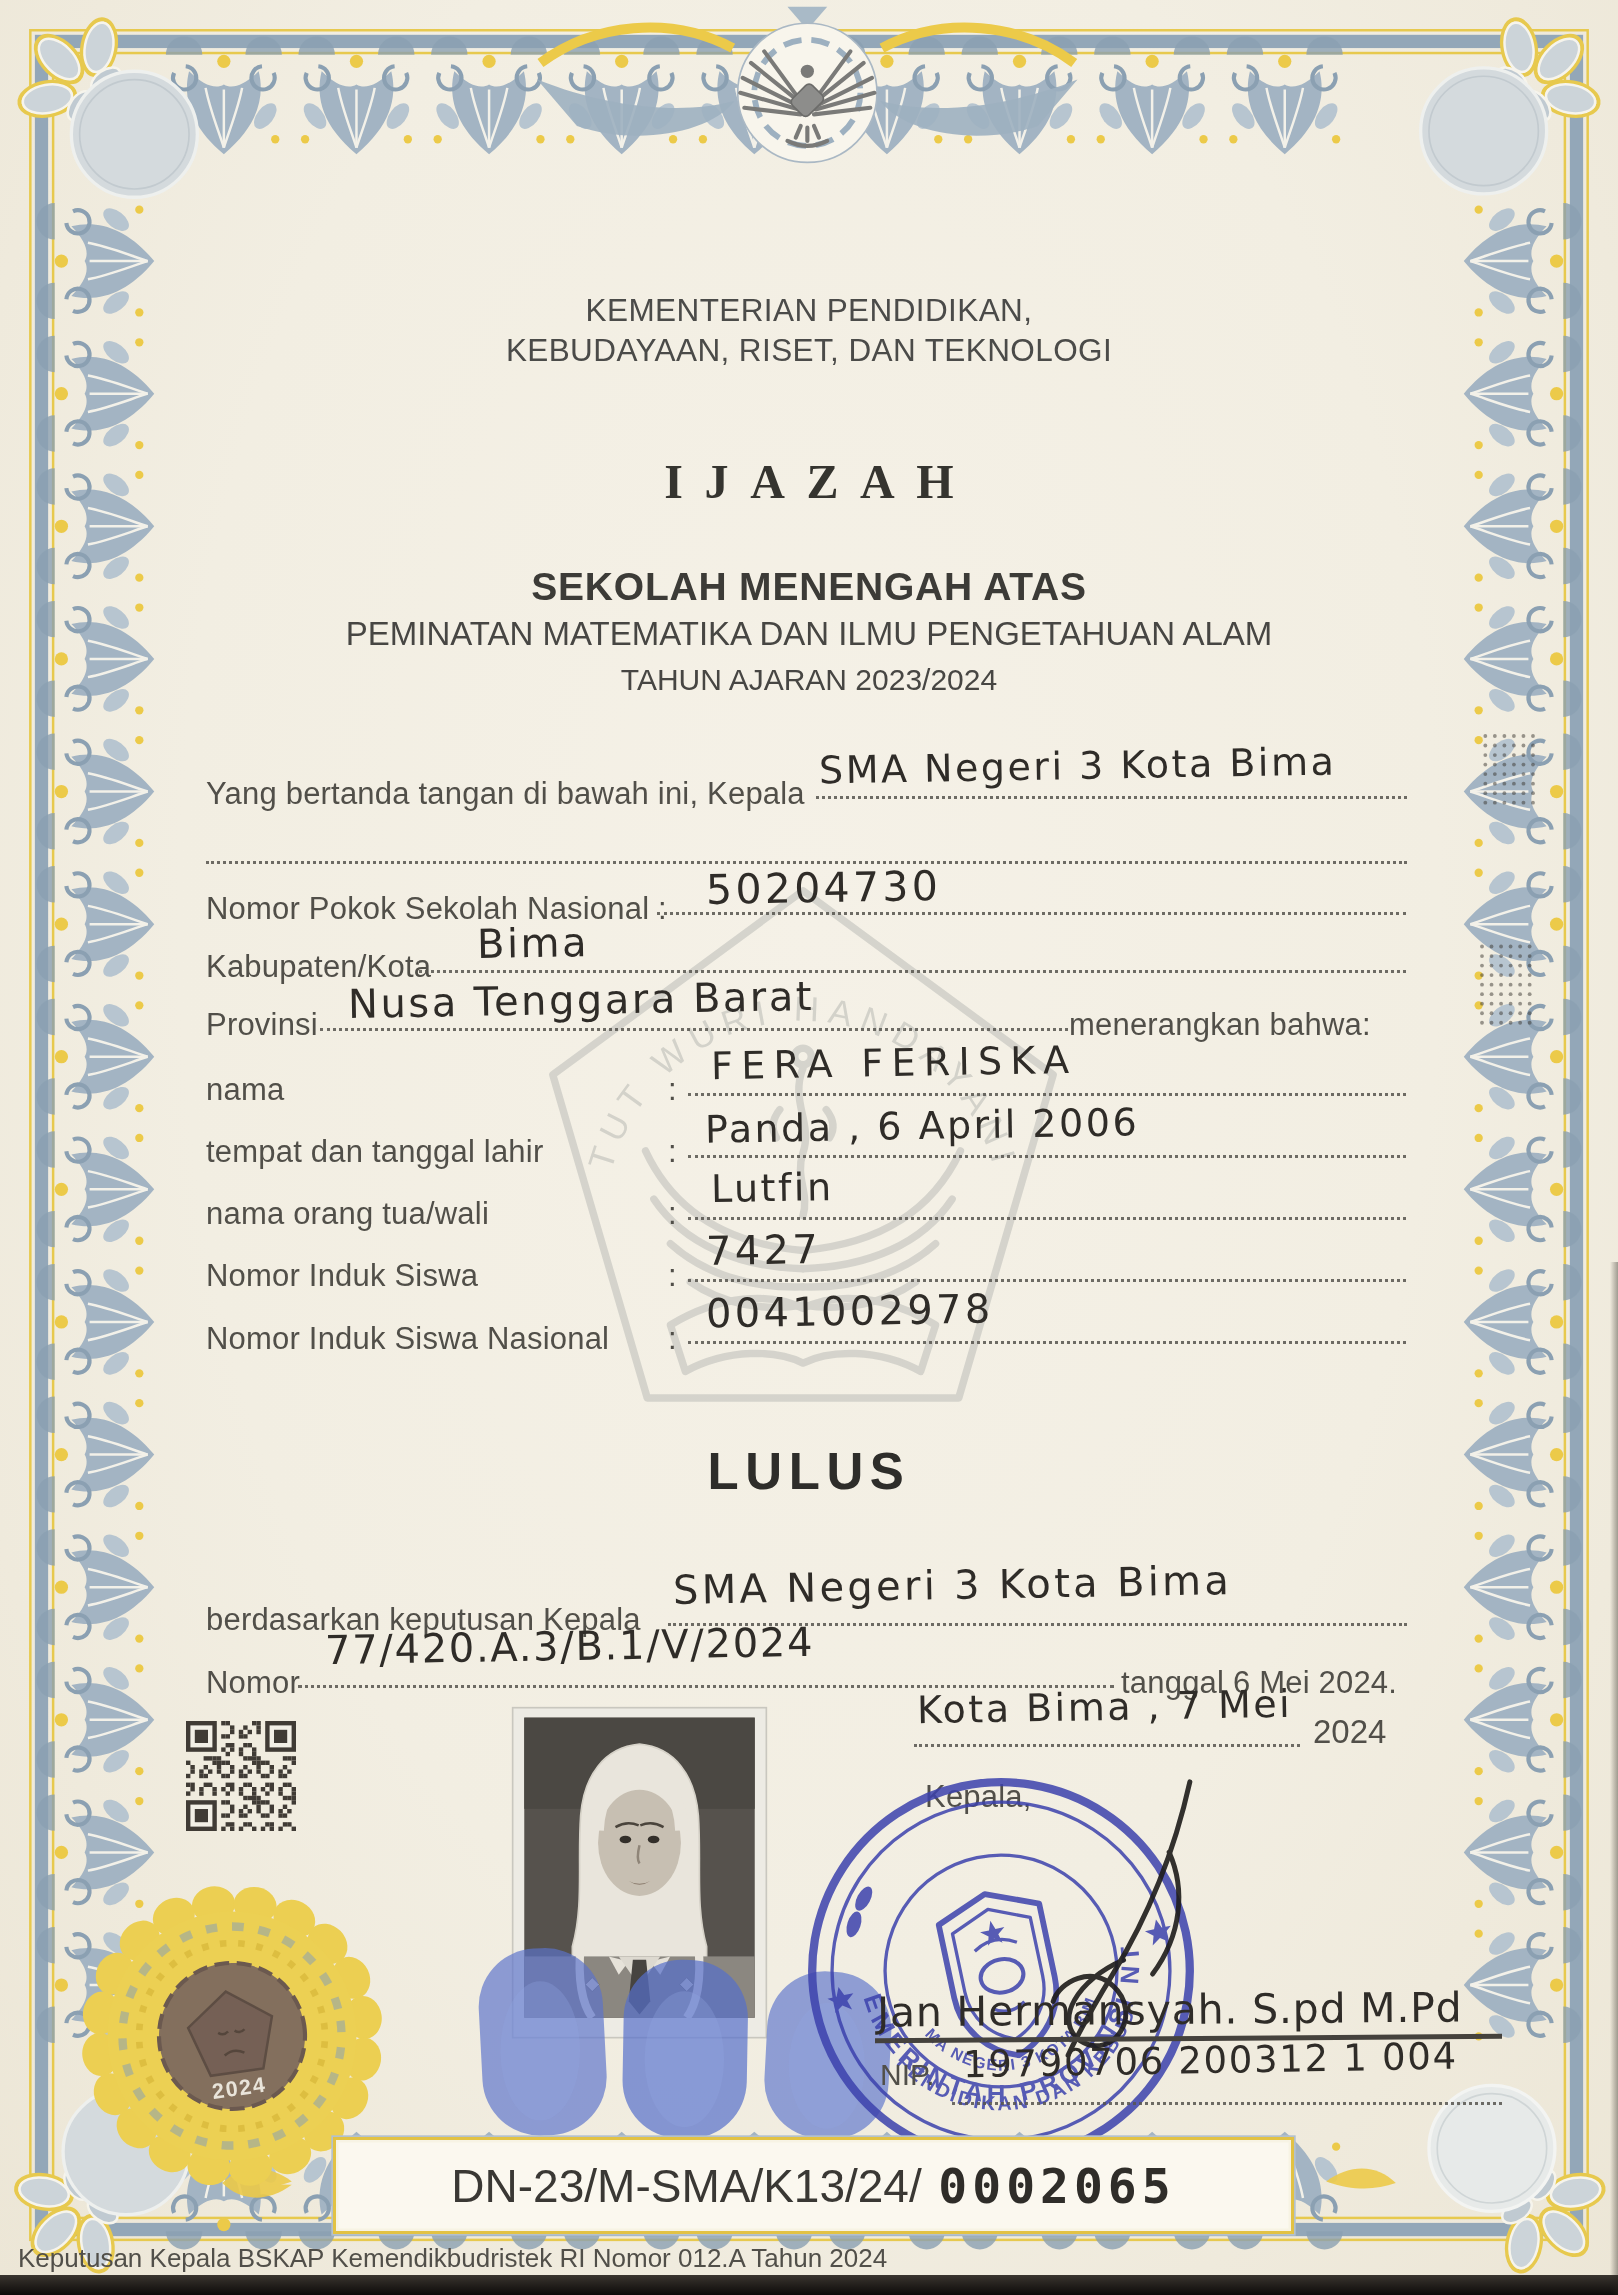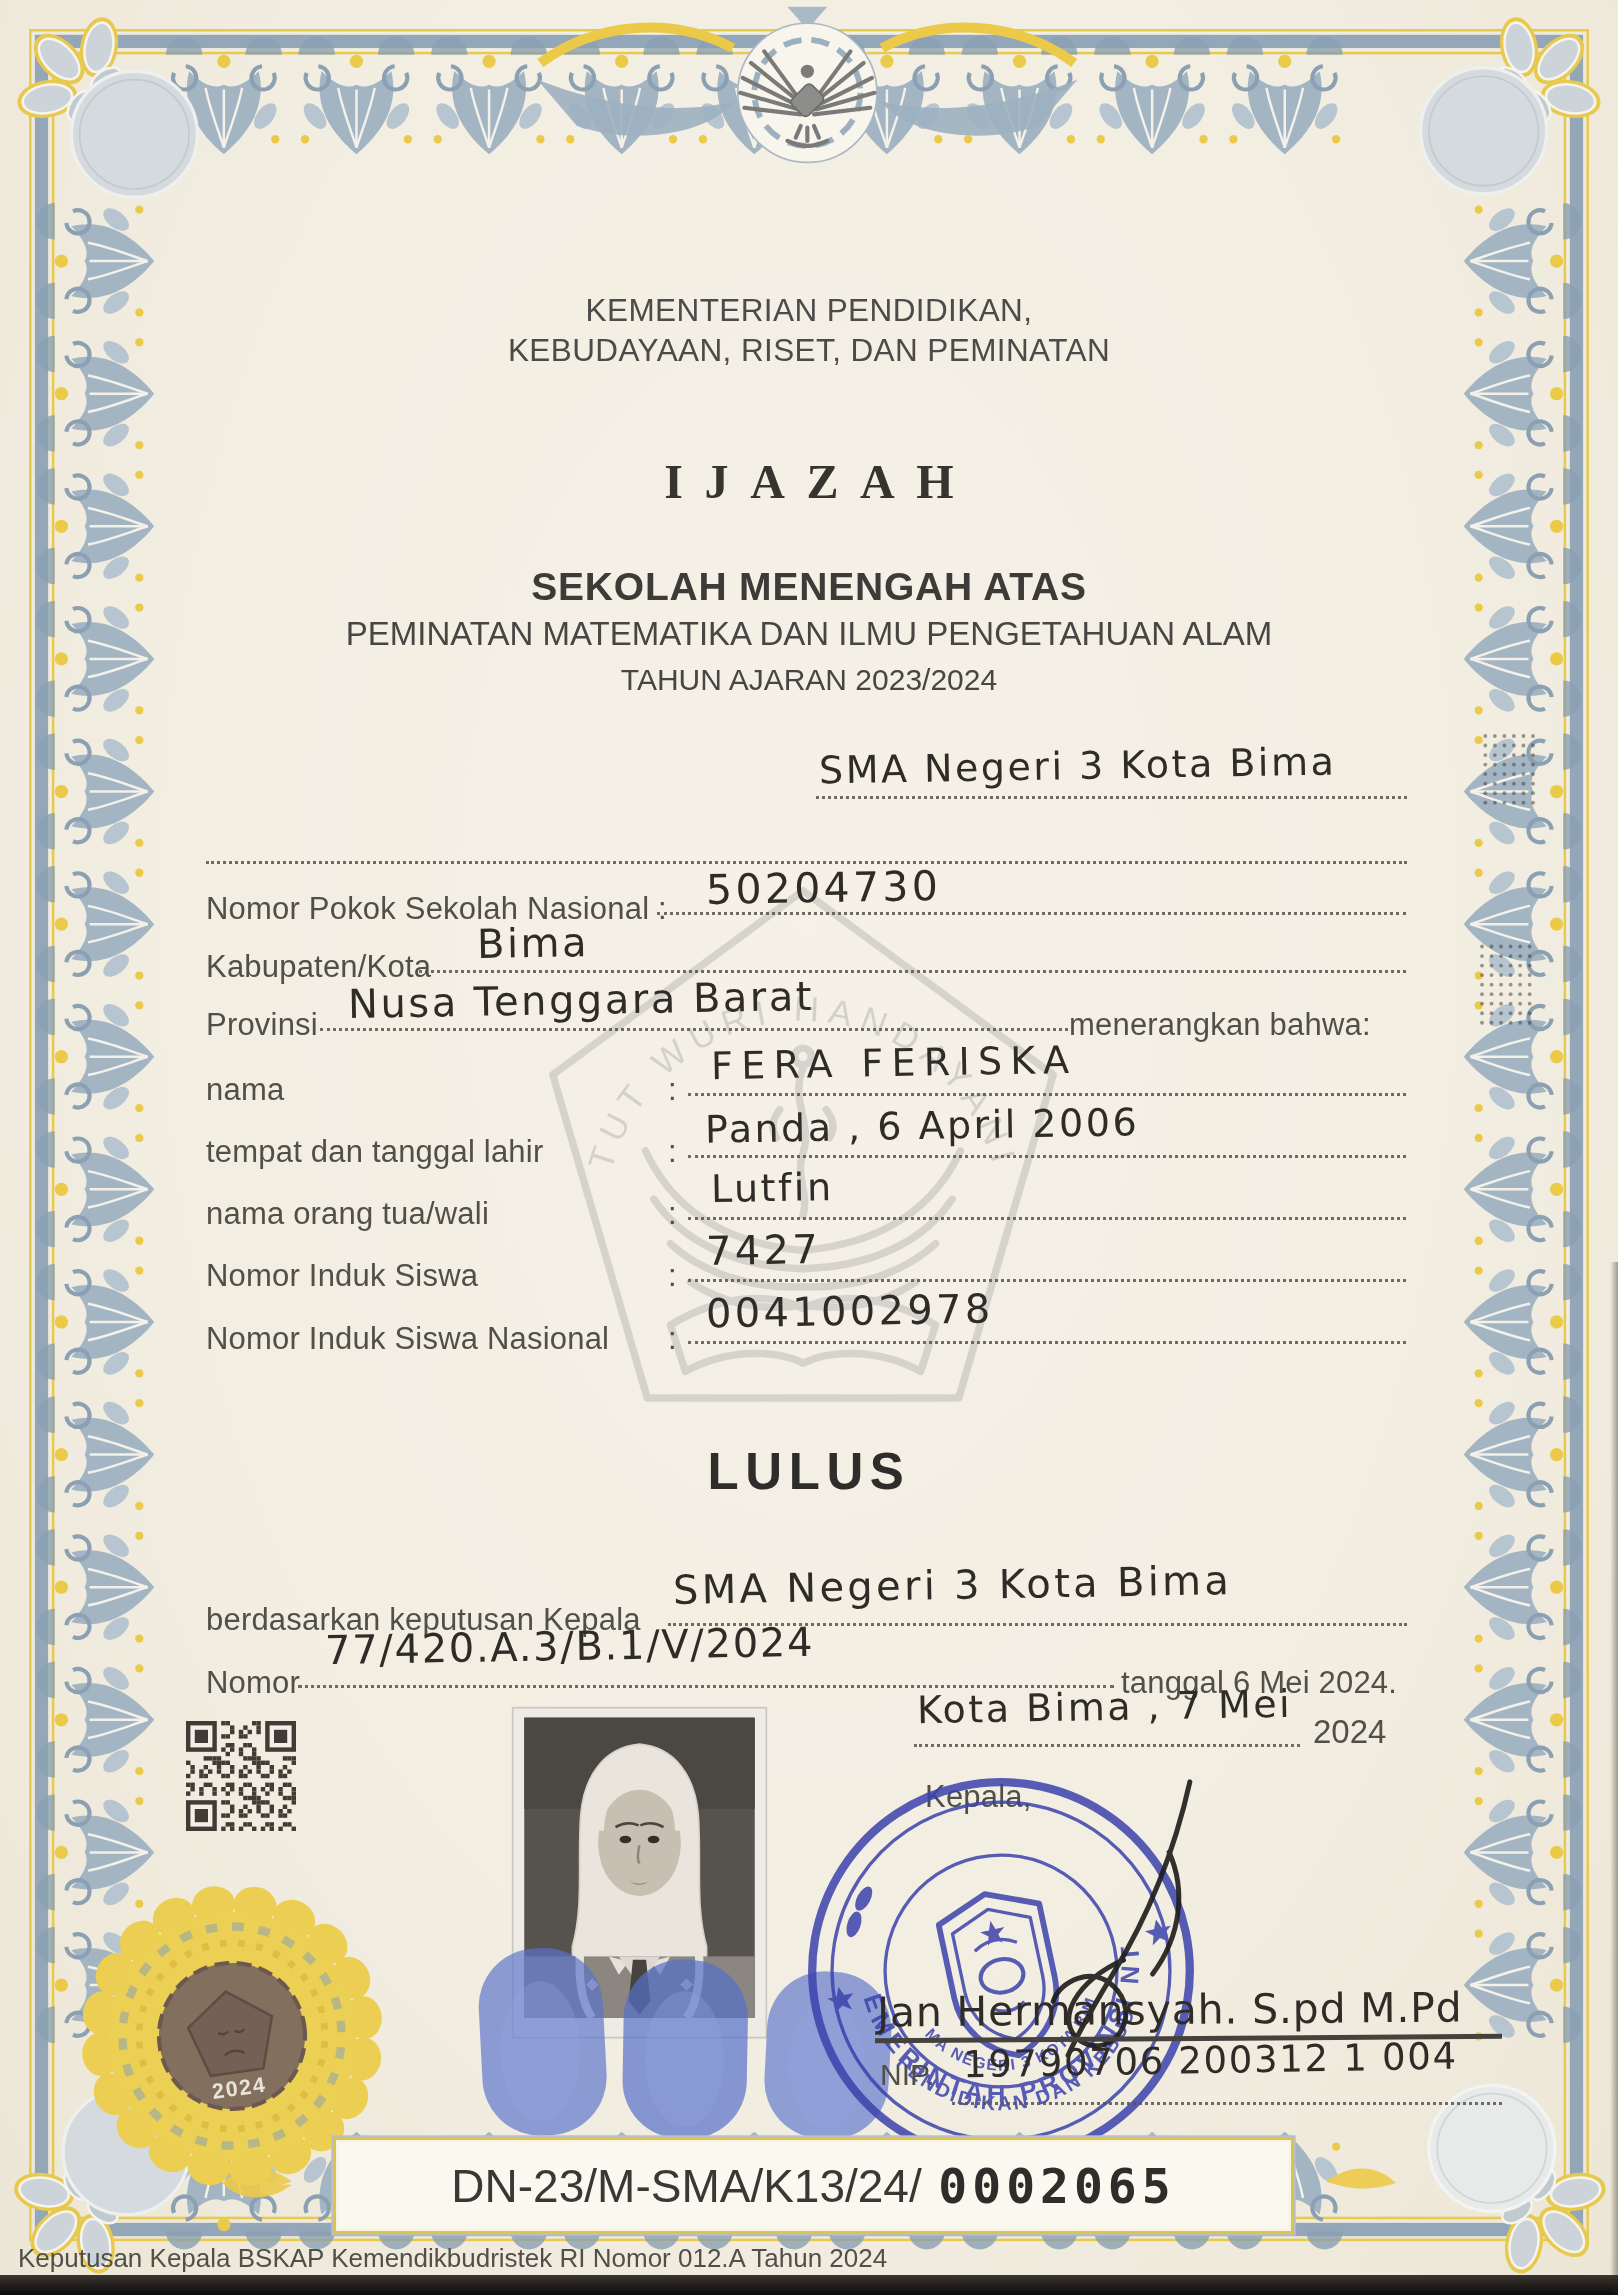--- a/index.html
+++ b/index.html
@@ -286,28 +286,29 @@
 
     <g fill="#ecca49" opacity=".9">
       <path d="M352,2632 C322,2610 290,2612 268,2634 C292,2642 318,2644 352,2632 Z"></path>
       <path d="M352,2636 C322,2658 290,2656 268,2634"></path>
       <path d="M1600,2632 C1630,2610 1662,2612 1684,2634 C1660,2642 1634,2644 1600,2632 Z"></path>
     </g>
   </svg>
 
   <div class="abs ministry" style="top:242px;z-index:3">
     <div>KEMENTERIAN PENDIDIKAN,</div>
-    <div>KEBUDAYAAN, RISET, DAN PEMINATAN</div>
+    <div>KEBUDAYAAN, RISET, DAN TEKNOLOGI</div>
   </div>
 
   <div class="abs title-main" style="top:454px;z-index:3">IJAZAH</div>
   <div class="abs title-lvl" style="top:565px;z-index:3">SEKOLAH MENENGAH ATAS</div>
   <div class="abs title-prog" style="top:615px;z-index:3">PEMINATAN MATEMATIKA DAN ILMU PENGETAHUAN ALAM</div>
   <div class="abs title-year" style="top:663px;z-index:3">TAHUN AJARAN 2023/2024</div>
 
+  <div class="abs printed lbl" style="left:206px;top:776px;z-index:3">Yang bertanda tangan di bawah ini, Kepala</div>
   <div class="abs dots" style="left:816px;top:796px;width:591px;z-index:3"></div>
   <div class="abs hand" style="left:819px;top:744px;font-size:38px;z-index:3">SMA Negeri 3 Kota Bima</div>
   <div class="abs dots" style="left:206px;top:861px;width:1201px;z-index:3"></div>
 
   <div class="abs printed lbl" style="left:206px;top:891px;z-index:3">Nomor Pokok Sekolah Nasional :</div>
   <div class="abs dots" style="left:657px;top:912px;width:749px;z-index:3"></div>
   <div class="abs hand" style="left:706px;top:864px;font-size:41px;letter-spacing:3.3px;z-index:3">50204730</div>
 
   <div class="abs printed lbl" style="left:206px;top:949px;z-index:3">Kabupaten/Kota</div>
   <div class="abs dots" style="left:419px;top:970px;width:987px;z-index:3"></div>

